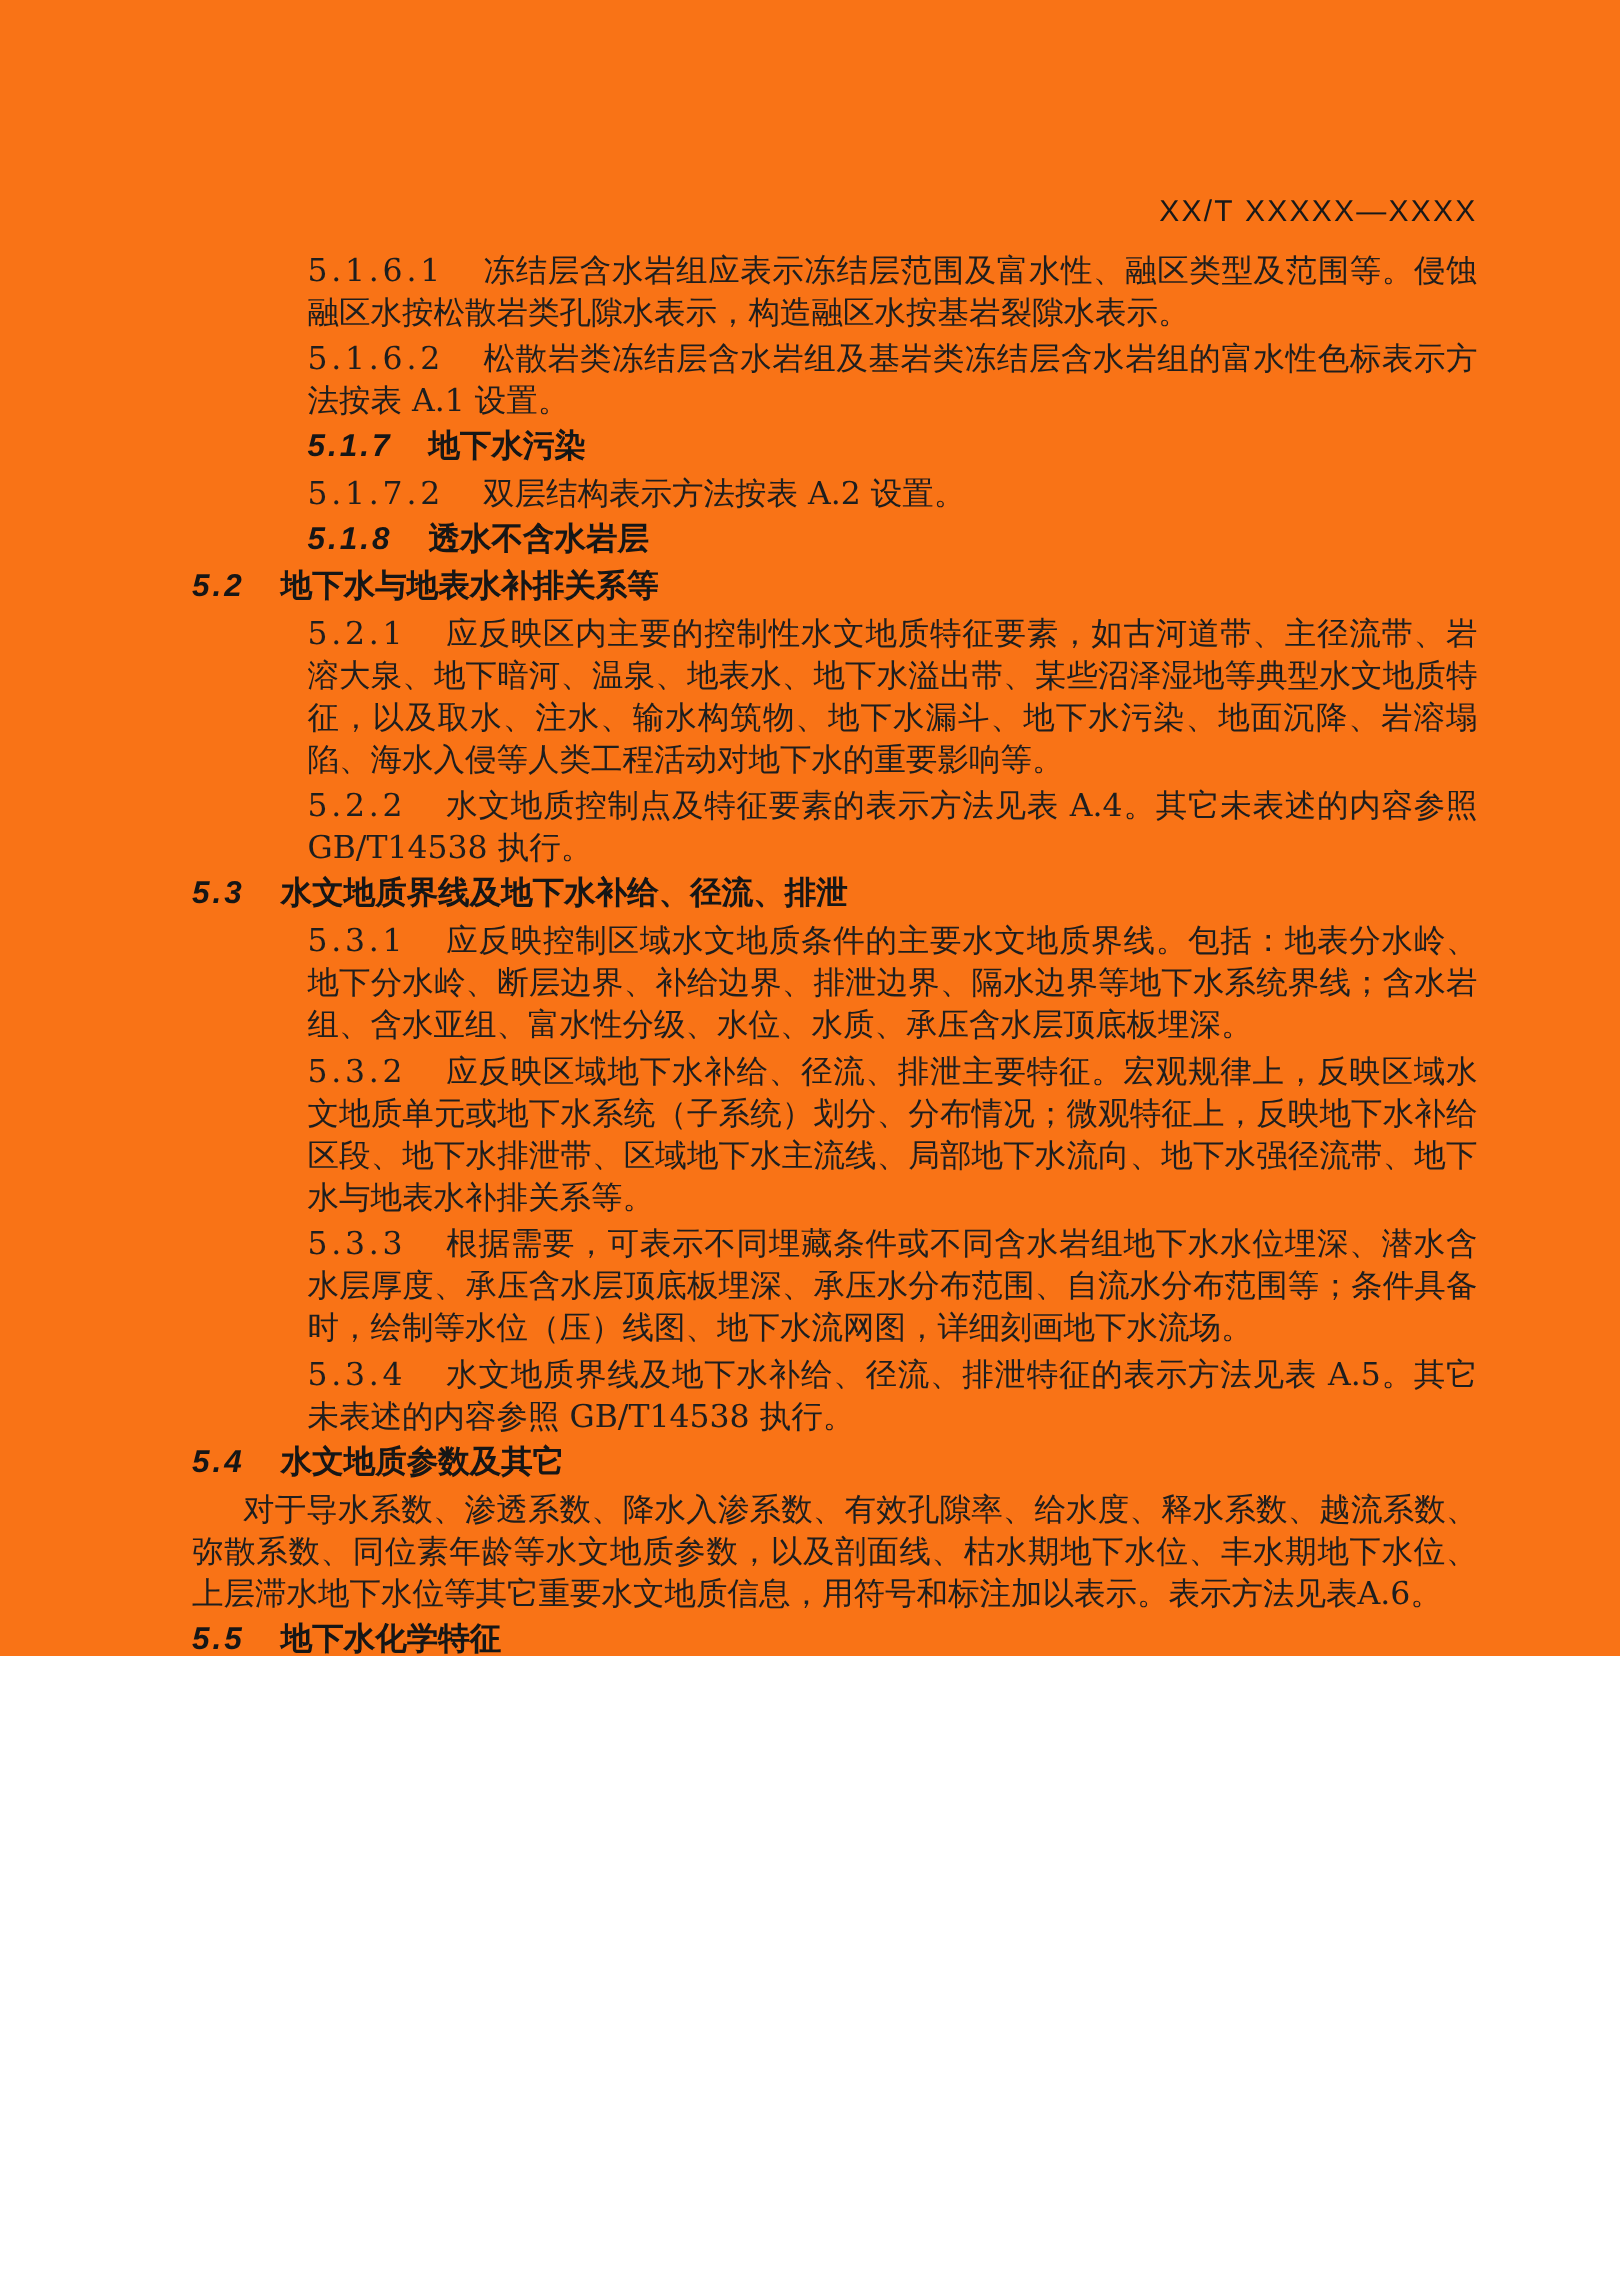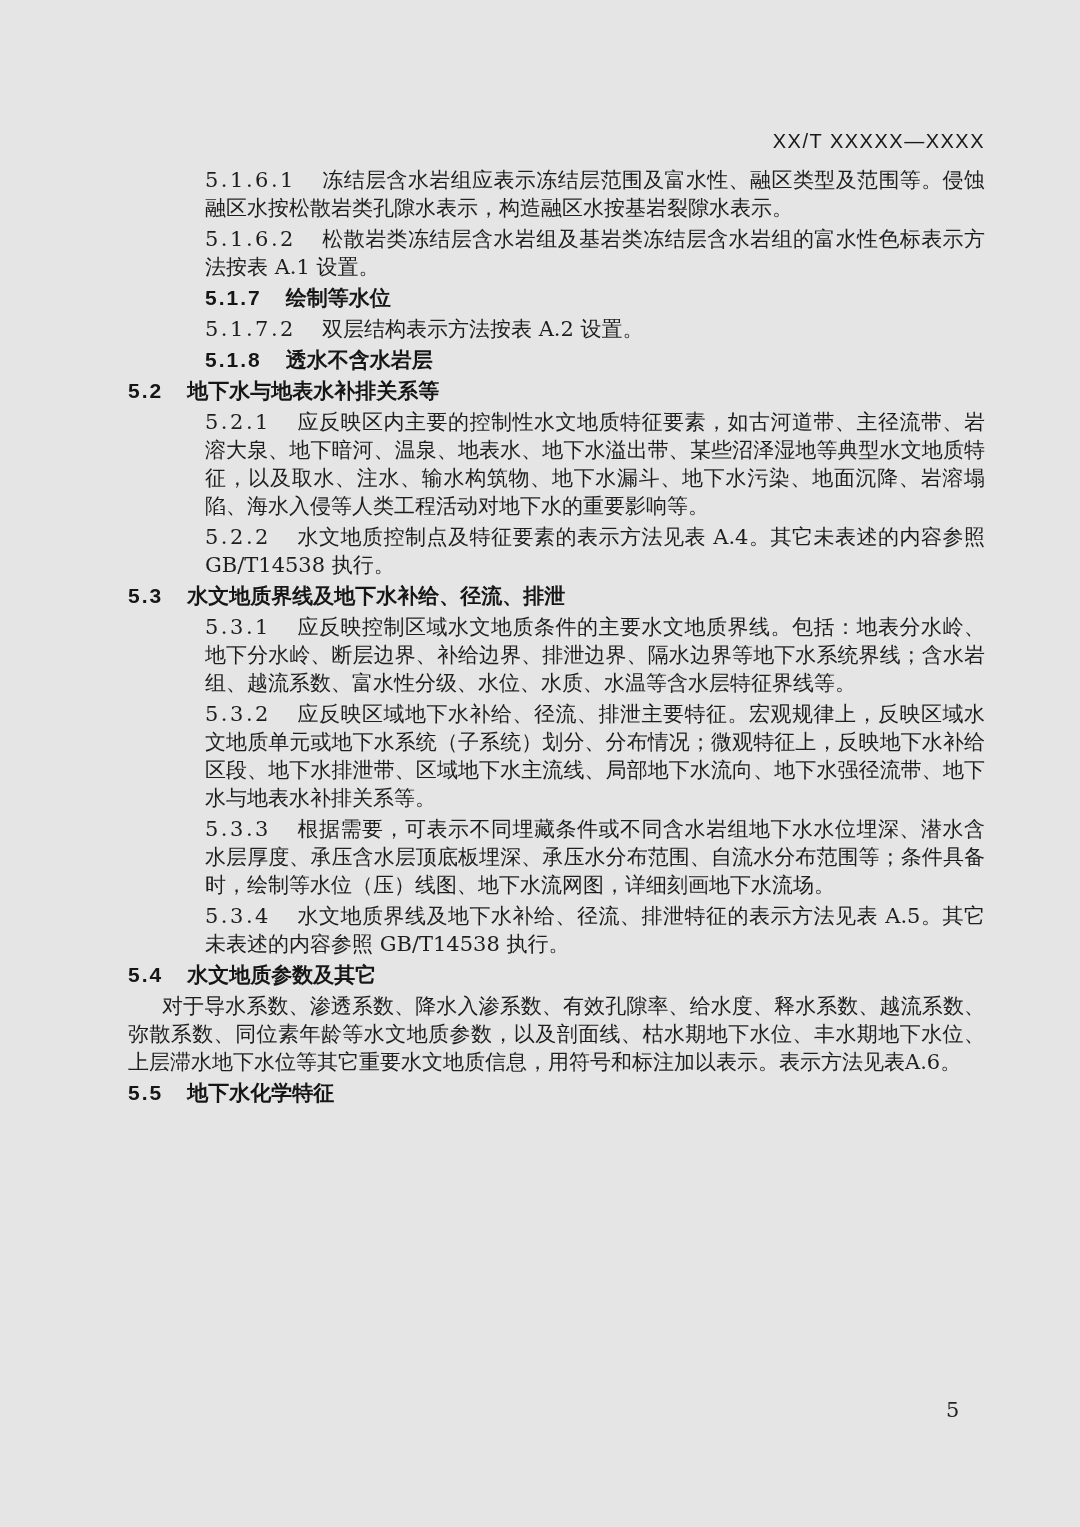--- a/index.html
+++ b/index.html
@@ -3,22 +3,22 @@
 <meta charset="utf-8">
 <style>
   html, body {
     margin: 0;
     padding: 0;
     background: #ffffff;
   }
   #page {
     position: relative;
     width: 1080px;
-    height: 1527px;
-    background: #e5e5e5;
+    height: 1104px;
+    background: #f97316;
     overflow: hidden;
     font-family: "DejaVu Serif", "Liberation Serif", serif;
     color: #1e1e1e;
   }
   .doc-code {
     position: absolute;
     top: 130px;
     right: 95px;
     font-family: "Liberation Sans", "DejaVu Sans", sans-serif;
     font-size: 20px;
@@ -49,20 +49,21 @@
   }
   .h3 { margin-left: 77px !important; }
   .num {
     letter-spacing: 2.5px;
     margin-right: 26px;
     white-space: nowrap;
   }
   .h2 .num, .h3 .num {
     letter-spacing: 2px;
     margin-right: 24px;
+    font-style: italic;
   }
   .body-full {
     text-align: justify;
     text-indent: 34px;
   }
   .page-number {
     position: absolute;
     left: 946px;
     top: 1398px;
     font-size: 21px;
@@ -75,37 +76,37 @@
 <div id="page">
 
   <div class="doc-code">XX/T XXXXX—XXXX</div>
 
   <div class="content">
 
     <p class="clause"><span class="num">5.1.6.1</span><span class="txt">冻结层含水岩组应表示冻结层范围及富水性、融区类型及范围等。侵蚀融区水按松散岩类孔隙水表示，构造融区水按基岩裂隙水表示。</span></p>
 
     <p class="clause"><span class="num">5.1.6.2</span><span class="txt">松散岩类冻结层含水岩组及基岩类冻结层含水岩组的富水性色标表示方法按表 A.1 设置。</span></p>
 
-    <h3 class="h3"><span class="num">5.1.7</span><span class="txt">绘制等水位</span></h3>
+    <h3 class="h3"><span class="num">5.1.7</span><span class="txt">地下水污染</span></h3>
 
 
     <p class="clause"><span class="num">5.1.7.2</span><span class="txt">双层结构表示方法按表 A.2 设置。</span></p>
 
     <h3 class="h3"><span class="num">5.1.8</span><span class="txt">透水不含水岩层</span></h3>
 
 
     <h2 class="h2"><span class="num">5.2</span><span class="txt">地下水与地表水补排关系等</span></h2>
 
     <p class="clause"><span class="num">5.2.1</span><span class="txt">应反映区内主要的控制性水文地质特征要素，如古河道带、主径流带、岩溶大泉、地下暗河、温泉、地表水、地下水溢出带、某些沼泽湿地等典型水文地质特征，以及取水、注水、输水构筑物、地下水漏斗、地下水污染、地面沉降、岩溶塌陷、海水入侵等人类工程活动对地下水的重要影响等。</span></p>
 
     <p class="clause"><span class="num">5.2.2</span><span class="txt">水文地质控制点及特征要素的表示方法见表 A.4。其它未表述的内容参照 GB/T14538 执行。</span></p>
 
     <h2 class="h2"><span class="num">5.3</span><span class="txt">水文地质界线及地下水补给、径流、排泄</span></h2>
 
-    <p class="clause"><span class="num">5.3.1</span><span class="txt">应反映控制区域水文地质条件的主要水文地质界线。包括：地表分水岭、地下分水岭、断层边界、补给边界、排泄边界、隔水边界等地下水系统界线；含水岩组、越流系数、富水性分级、水位、水质、水温等含水层特征界线等。</span></p>
+    <p class="clause"><span class="num">5.3.1</span><span class="txt">应反映控制区域水文地质条件的主要水文地质界线。包括：地表分水岭、地下分水岭、断层边界、补给边界、排泄边界、隔水边界等地下水系统界线；含水岩组、含水亚组、富水性分级、水位、水质、承压含水层顶底板埋深。</span></p>
 
     <p class="clause"><span class="num">5.3.2</span><span class="txt">应反映区域地下水补给、径流、排泄主要特征。宏观规律上，反映区域水文地质单元或地下水系统（子系统）划分、分布情况；微观特征上，反映地下水补给区段、地下水排泄带、区域地下水主流线、局部地下水流向、地下水强径流带、地下水与地表水补排关系等。</span></p>
 
     <p class="clause"><span class="num">5.3.3</span><span class="txt">根据需要，可表示不同埋藏条件或不同含水岩组地下水水位埋深、潜水含水层厚度、承压含水层顶底板埋深、承压水分布范围、自流水分布范围等；条件具备时，绘制等水位（压）线图、地下水流网图，详细刻画地下水流场。</span></p>
 
     <p class="clause"><span class="num">5.3.4</span><span class="txt">水文地质界线及地下水补给、径流、排泄特征的表示方法见表 A.5。其它未表述的内容参照 GB/T14538 执行。</span></p>
 
     <h2 class="h2"><span class="num">5.4</span><span class="txt">水文地质参数及其它</span></h2>
 
     <p class="body-full"><span class="txt">对于导水系数、渗透系数、降水入渗系数、有效孔隙率、给水度、释水系数、越流系数、弥散系数、同位素年龄等水文地质参数，以及剖面线、枯水期地下水位、丰水期地下水位、上层滞水地下水位等其它重要水文地质信息，用符号和标注加以表示。表示方法见表A.6。</span></p>

